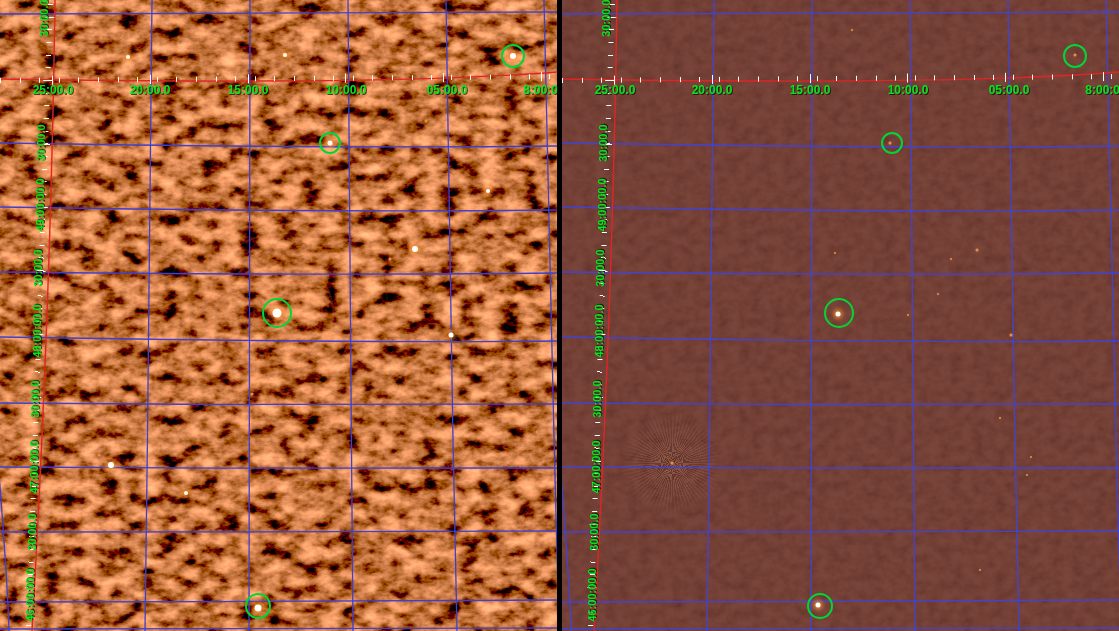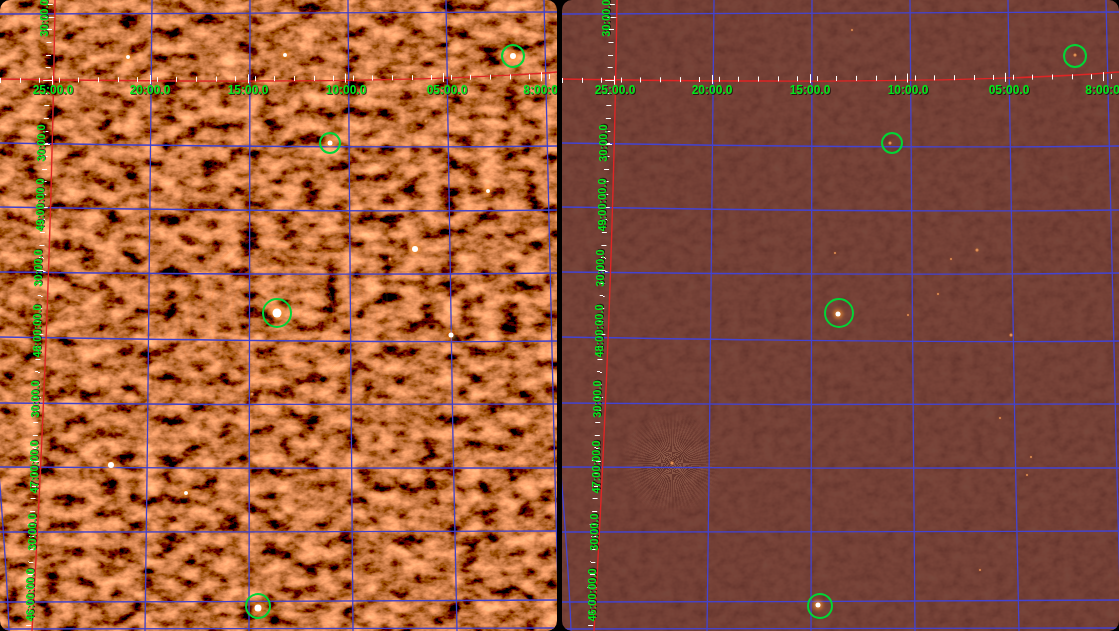--- a/index.html
+++ b/index.html
@@ -1,18 +1,18 @@
 <!DOCTYPE html>
 <html><head>
 <meta charset="utf-8">
 <style>
   html,body{margin:0;padding:0;background:#000;}
   .app{position:relative;width:1119px;height:631px;background:#000;overflow:hidden;
        font-family:"Liberation Sans",sans-serif;}
-  .panel{position:absolute;top:0;width:557px;height:631px;overflow:hidden;border-radius:10px;}
+  .panel{position:absolute;top:0;width:557px;height:631px;overflow:hidden;}
   .panel.left{left:0;background:#1c0604;}
   .panel.right{left:562px;background:#5e2c27;}
   .fill{position:absolute;left:0;top:0;width:557px;height:631px;}
   .bg-noise svg{display:block;}
   
   .ripples{background:repeating-radial-gradient(circle at 277px 313px,
              rgba(255,130,45,0.14) 0 2px, rgba(0,0,0,0) 2px 11px);
            -webkit-mask:radial-gradient(circle at 277px 313px,#000 0 70px,transparent 150px);
            mask:radial-gradient(circle at 277px 313px,#000 0 70px,transparent 150px);}
   

